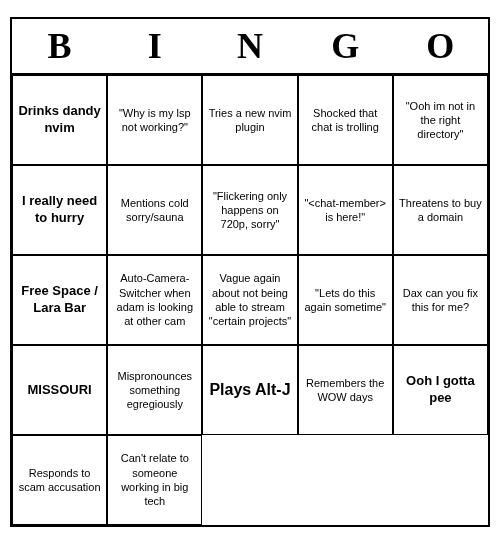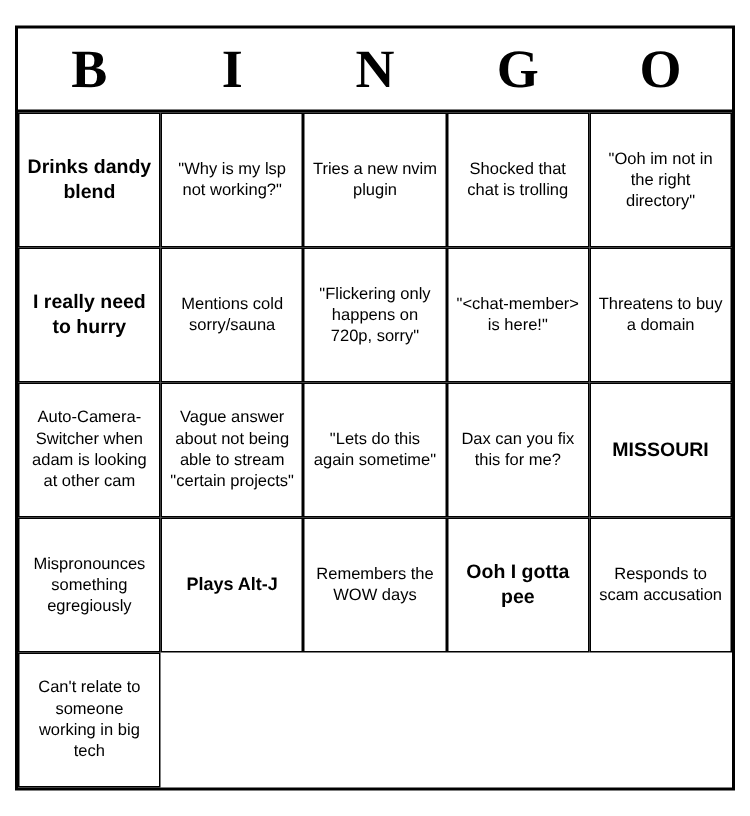--- a/index.html
+++ b/index.html
@@ -52,21 +52,21 @@
       display: flex;
       align-items: center;
       justify-content: center;
       text-align: center;
       padding: 4px;
       font-size: 11px;
       line-height: 1.3;
     }
 
     .bingo-cell.large-text {
-      font-size: 12px;
+      font-size: 16px;
       font-weight: bold;
     }
 
     .bingo-cell.medium-text {
       font-size: 13px;
       font-weight: bold;
     }
 
     .bingo-cell.free-space {
       font-weight: bold;
@@ -78,32 +78,33 @@
 
 <div class="bingo-card">
   <div class="bingo-header">
     <span class="bingo-letter">B</span>
     <span class="bingo-letter">I</span>
     <span class="bingo-letter">N</span>
     <span class="bingo-letter">G</span>
     <span class="bingo-letter">O</span>
   </div>
   <div class="bingo-grid" id="bingo-grid">
-  <div class="bingo-cell medium-text">Drinks dandy blend</div>
+  <div class="bingo-cell medium-text">Drinks dandy nvim</div>
       <div class="bingo-cell">"Why is my lsp not working?"</div>
       <div class="bingo-cell">Tries a new nvim plugin</div>
       <div class="bingo-cell">Shocked that chat is trolling</div>
       <div class="bingo-cell">"Ooh im not in the right directory"</div>
       <div class="bingo-cell medium-text">I really need to hurry</div>
       <div class="bingo-cell">Mentions cold sorry/sauna</div>
       <div class="bingo-cell">"Flickering only happens on 720p, sorry"</div>
       <div class="bingo-cell">"&lt;chat-member&gt; is here!"</div>
       <div class="bingo-cell">Threatens to buy a domain</div>
+      <div class="bingo-cell free-space">Free Space / Lara Bar</div>
       <div class="bingo-cell">Auto-Camera-Switcher when adam is looking at other cam</div>
-      <div class="bingo-cell">Vague answer about not being able to stream "certain projects"</div>
+      <div class="bingo-cell">Vague again about not being able to stream "certain projects"</div>
       <div class="bingo-cell">"Lets do this again sometime"</div>
       <div class="bingo-cell">Dax can you fix this for me?</div>
       <div class="bingo-cell medium-text">MISSOURI</div>
       <div class="bingo-cell">Mispronounces something egregiously</div>
       <div class="bingo-cell large-text">Plays Alt-J</div>
       <div class="bingo-cell">Remembers the WOW days</div>
       <div class="bingo-cell medium-text">Ooh I gotta pee</div>
       <div class="bingo-cell">Responds to scam accusation</div>
       <div class="bingo-cell">Can't relate to someone working in big tech</div>
     </div>

